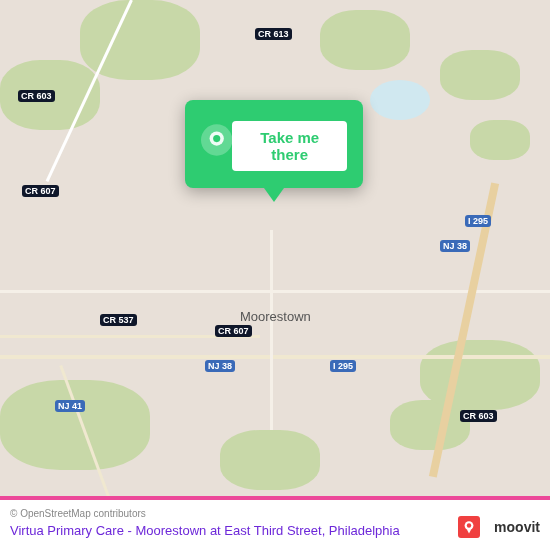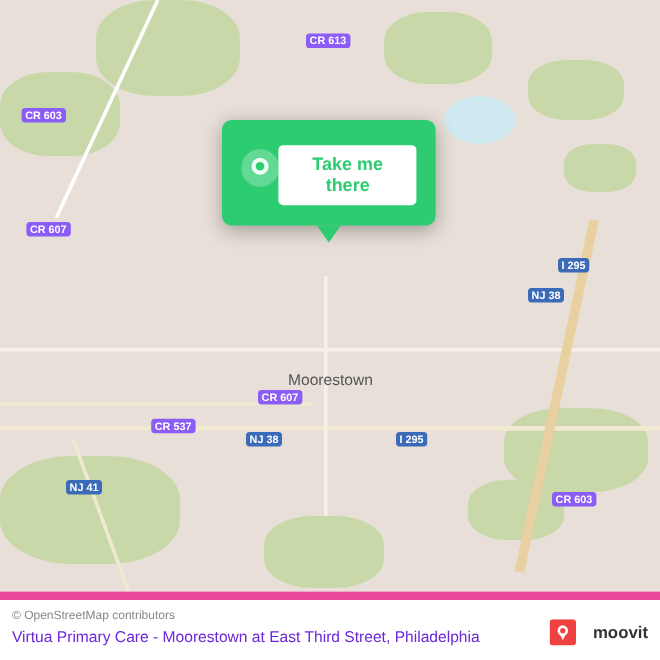--- a/index.html
+++ b/index.html
@@ -37,21 +37,21 @@
     
     .badge {
       position: absolute;
       border-radius: 3px;
       font-size: 9px;
       font-weight: bold;
       color: white;
       padding: 1px 3px;
       white-space: nowrap;
     }
-    .badge-green { background: #8b5cf6; }
+    .badge-green { background: #0f172a; }
     .badge-blue { background: #3a6ab8; }
 
     
     .popup-card {
       position: absolute;
       background: #2ecc71;
       border-radius: 8px;
       width: 178px;
       padding: 18px 16px 14px 16px;
       display: flex;
@@ -94,21 +94,21 @@
     }
 
     
     .bottom-bar {
       position: absolute;
       bottom: 0;
       left: 0;
       width: 100%;
       background: white;
       padding: 8px 10px 10px 10px;
-      border-top: 7px solid #ec4899;
+      border-top: 4px solid #ec4899;
     }
 
     .copyright-line {
       font-size: 10px;
       color: #888;
       margin-bottom: 4px;
     }
 
     .location-title {
       font-size: 13px;
@@ -190,21 +190,21 @@
       <div class="badge badge-green" style="top: 28px; left: 255px;">CR 613</div>
       <div class="badge badge-green" style="top: 90px; left: 18px;">CR 603</div>
       <div class="badge badge-green" style="top: 410px; left: 460px;">CR 603</div>
       <div class="badge badge-green" style="top: 185px; left: 22px;">CR 607</div>
       <div class="badge badge-green" style="top: 325px; left: 215px;">CR 607</div>
       <div class="badge badge-blue" style="top: 215px; left: 465px;">I 295</div>
       <div class="badge badge-blue" style="top: 360px; left: 330px;">I 295</div>
       <div class="badge badge-blue" style="top: 240px; left: 440px;">NJ 38</div>
       <div class="badge badge-blue" style="top: 360px; left: 205px;">NJ 38</div>
       <div class="badge badge-blue" style="top: 400px; left: 55px;">NJ 41</div>
-      <div class="badge badge-green" style="top: 349px; left: 100px; margin-left: 26px;">CR 537</div>
+      <div class="badge badge-green" style="top: 314px; left: 100px;">CR 537</div>
     </div>
 
   <div class="town-label" style="left:240px;top:285px;margin-top:24px;">Moorestown</div>
 
   <div class="popup-card">
 
     <svg class="popup-pin" viewBox="0 0 44 44" fill="none" xmlns="http://www.w3.org/2000/svg">
       <circle cx="22" cy="22" r="22" fill="rgba(255,255,255,0.25)"></circle>
       <circle cx="22" cy="20" r="10" fill="white" opacity="0.9"></circle>
       <circle cx="22" cy="20" r="5" fill="#2ecc71"></circle>

